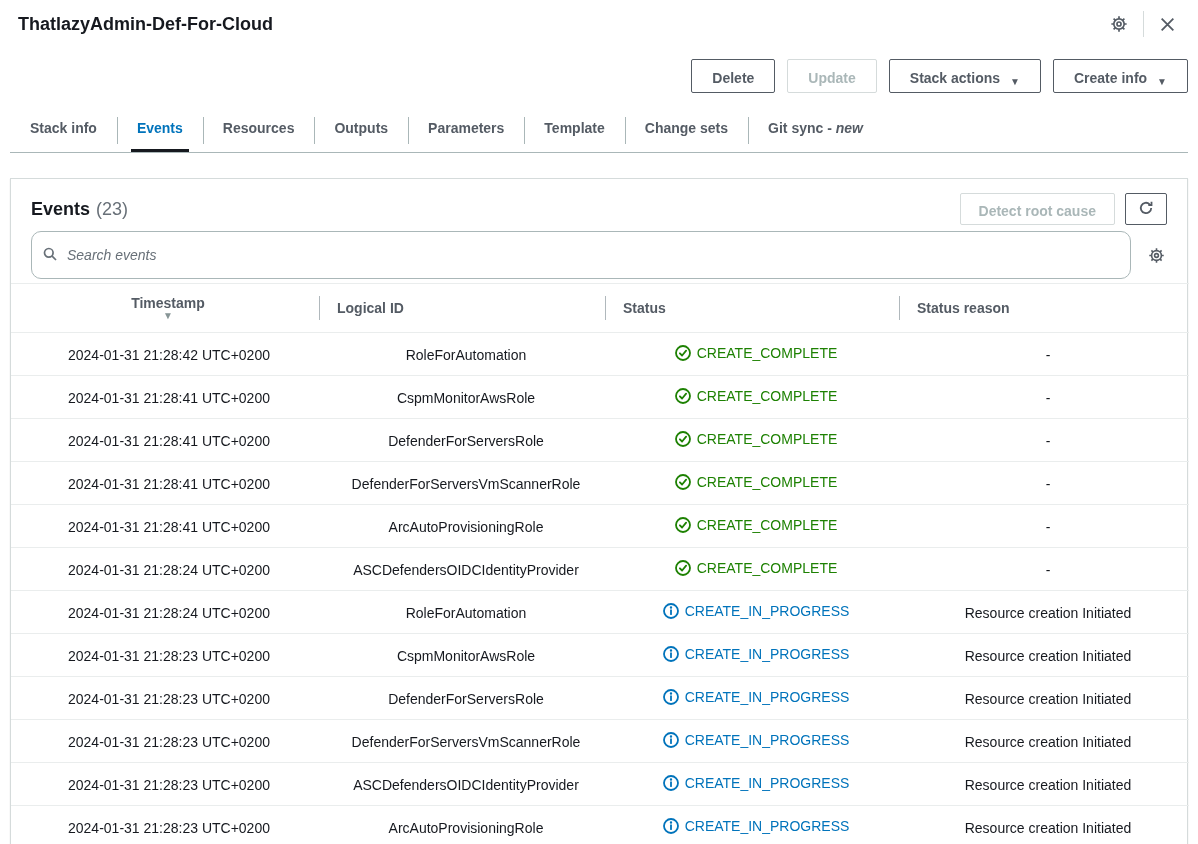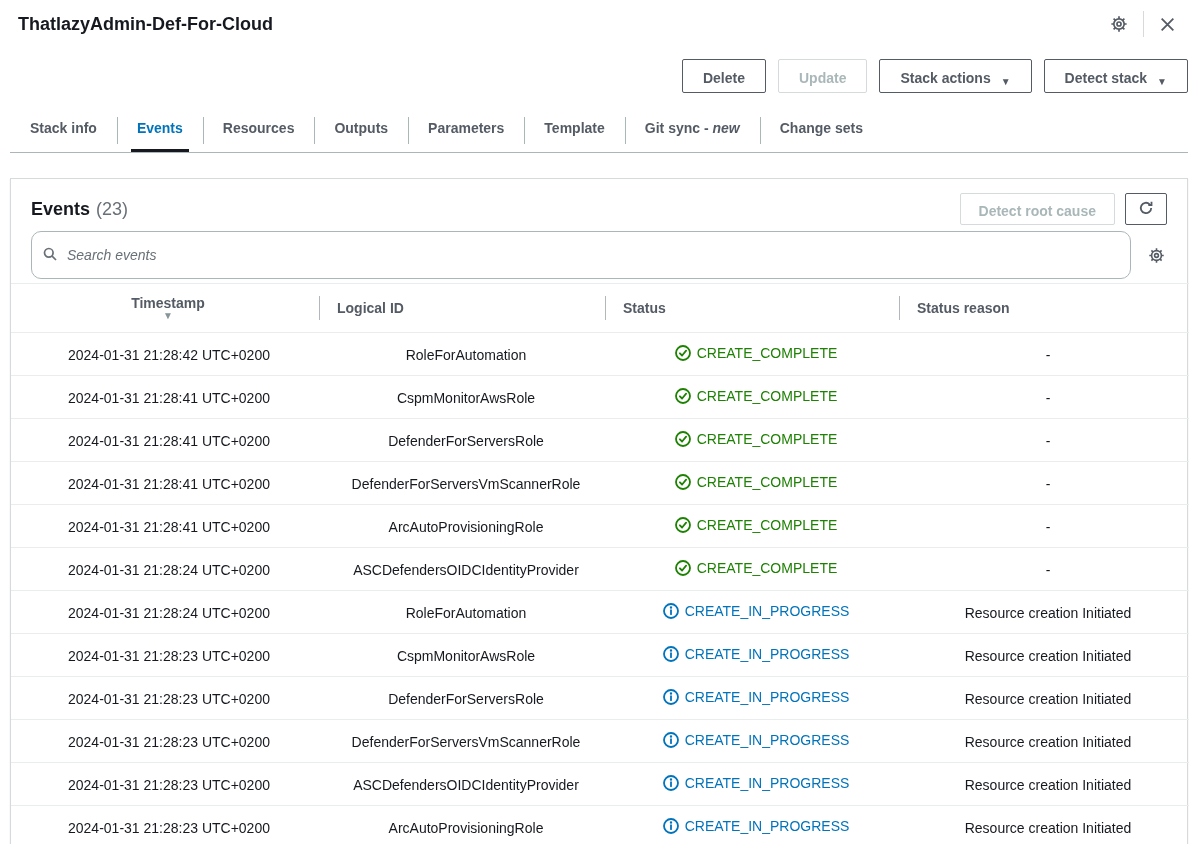--- a/index.html
+++ b/index.html
@@ -104,21 +104,21 @@
     <span>Delete</span>
   </button>
   <button class="btn disabled">
     <span>Update</span>
   </button>
   <button class="btn">
     <span>Stack actions</span>
     <span class="caret">▼</span>
   </button>
   <button class="btn">
-    <span>Detect stack</span>
+    <span>Create info</span>
     <span class="caret">▼</span>
   </button>
 </div>
 
 <ul class="tabs-bar">
     <li class="tab">
     <span class="tab-label">Stack info</span>
   </li>
     <li class="tab active">
     <span class="tab-label">Events</span>
@@ -129,24 +129,24 @@
     <li class="tab">
     <span class="tab-label">Outputs</span>
   </li>
     <li class="tab">
     <span class="tab-label">Parameters</span>
   </li>
     <li class="tab">
     <span class="tab-label">Template</span>
   </li>
     <li class="tab">
+    <span class="tab-label">Change sets</span>
+  </li>
+    <li class="tab">
     <span class="tab-label">Git sync -</span><span class="tab-suffix"> new</span>
-  </li>
-    <li class="tab">
-    <span class="tab-label">Change sets</span>
   </li>
   </ul>
 
 <section class="panel">
   <div class="panel-header">
     <span class="panel-title">Events</span>
     <span class="panel-count">(23)</span>
     <div class="panel-header-right">
       <button class="btn small disabled">
         <span>Detect root cause</span>

